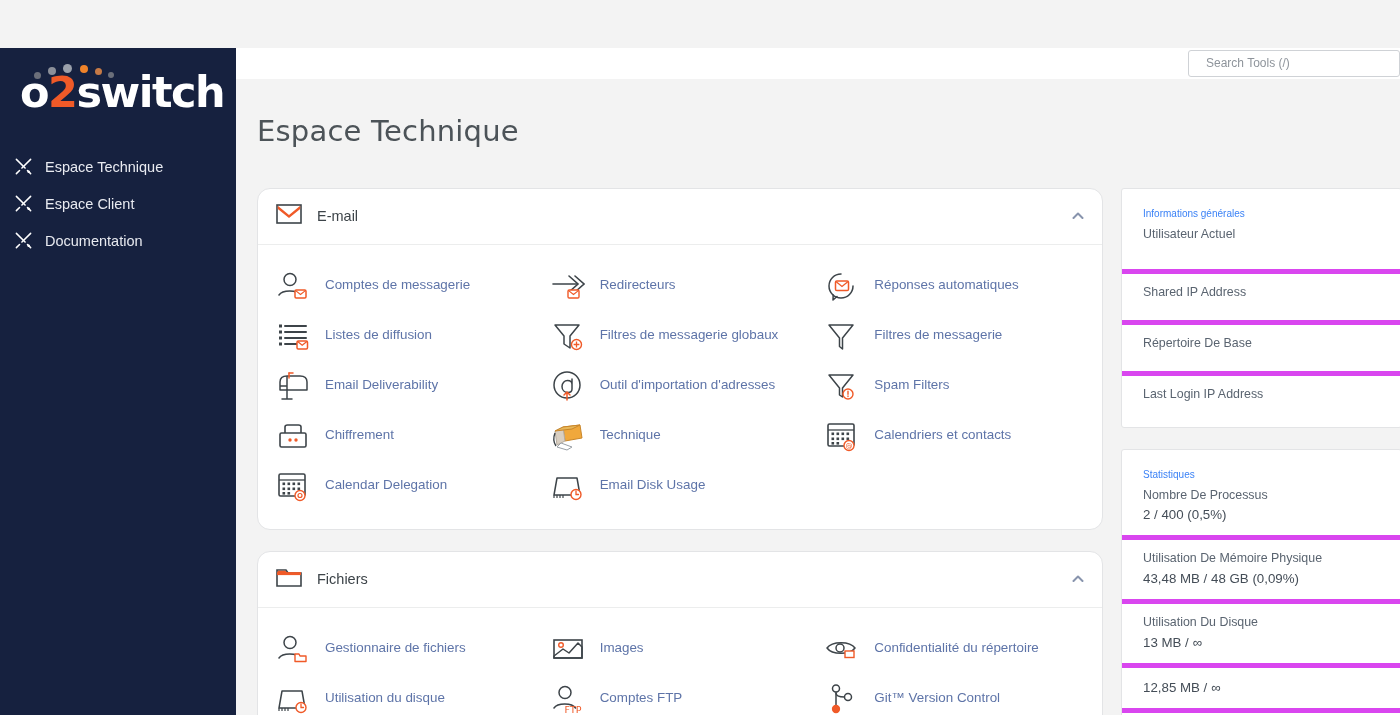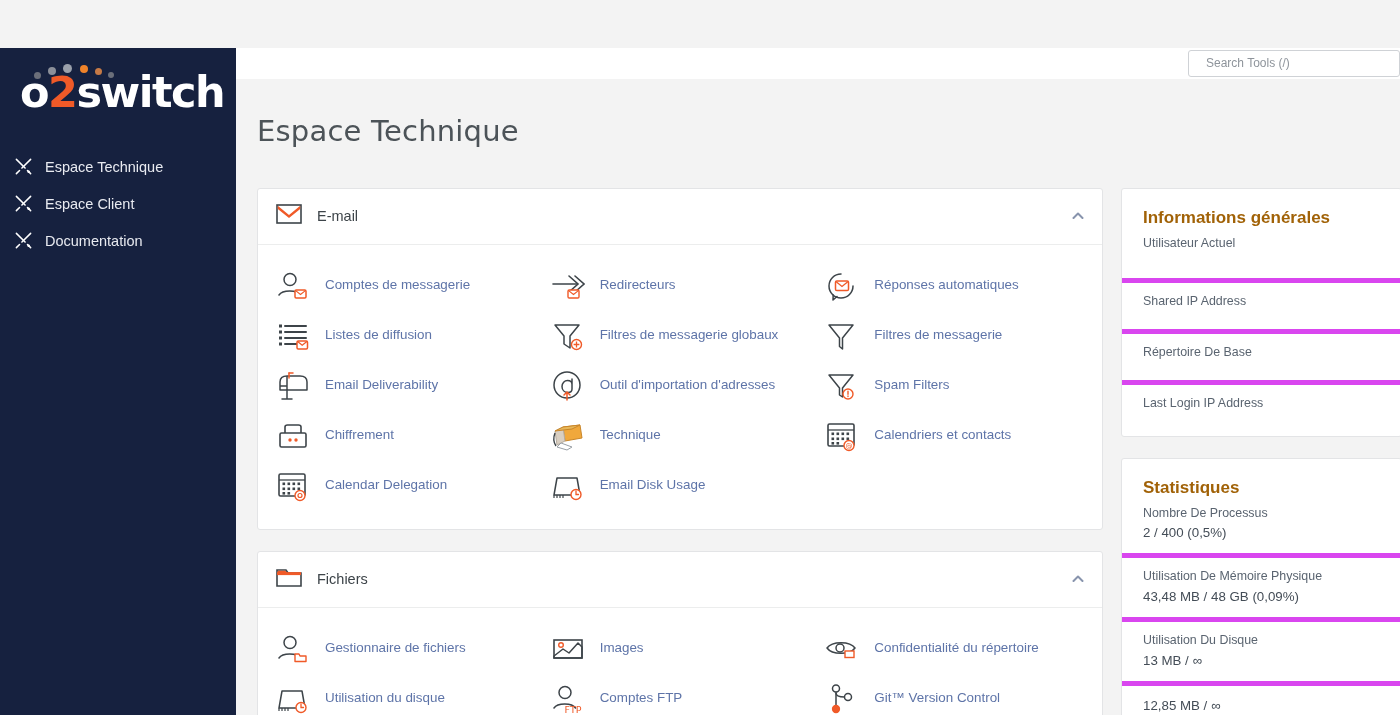--- a/index.html
+++ b/index.html
@@ -72,21 +72,21 @@
     padding: 20px 5px 0 21px;
     align-items: flex-start;
   }
   .col-left { width: 846px; flex: 0 0 846px; }
   .col-right { width: 281px; flex: 0 0 281px; }
 
   
   .card {
     background: #ffffff;
     border: 1px solid #e3e4e6;
-    border-radius: 3px;
+    border-radius: 13px;
     margin-bottom: 21px;
   }
   .card-head {
     display: flex; align-items: center;
     height: 56px; padding: 0 16px 0 18px;
     border-bottom: 1px solid #eceded;
     cursor: pointer;
   }
   .card-head .head-ico { width: 26px; height: 26px; margin-right: 15px; flex: 0 0 26px; }
   .card-head .head-title {
@@ -118,21 +118,21 @@
   }
 
   
   .panel {
     background: #ffffff;
     border: 1px solid #e3e4e6;
     border-radius: 3px;
     margin-bottom: 21px;
   }
   .panel-title {
-    font-size: 17px; font-weight: bold; color: #a16207;
+    font-size: 10px; font-weight: normal; color: #3b82f6;
     padding: 19px 18px 4px 21px;
     font-family: "Liberation Sans", sans-serif;
   }
   .panel-row {
     padding: 9px 18px 13px 21px;
     border-bottom: 5px solid #d946ef;
   }
   .panel-row:last-child { border-bottom: none; }
   .panel-row.first { padding-top: 2px; }
   .row-label {

